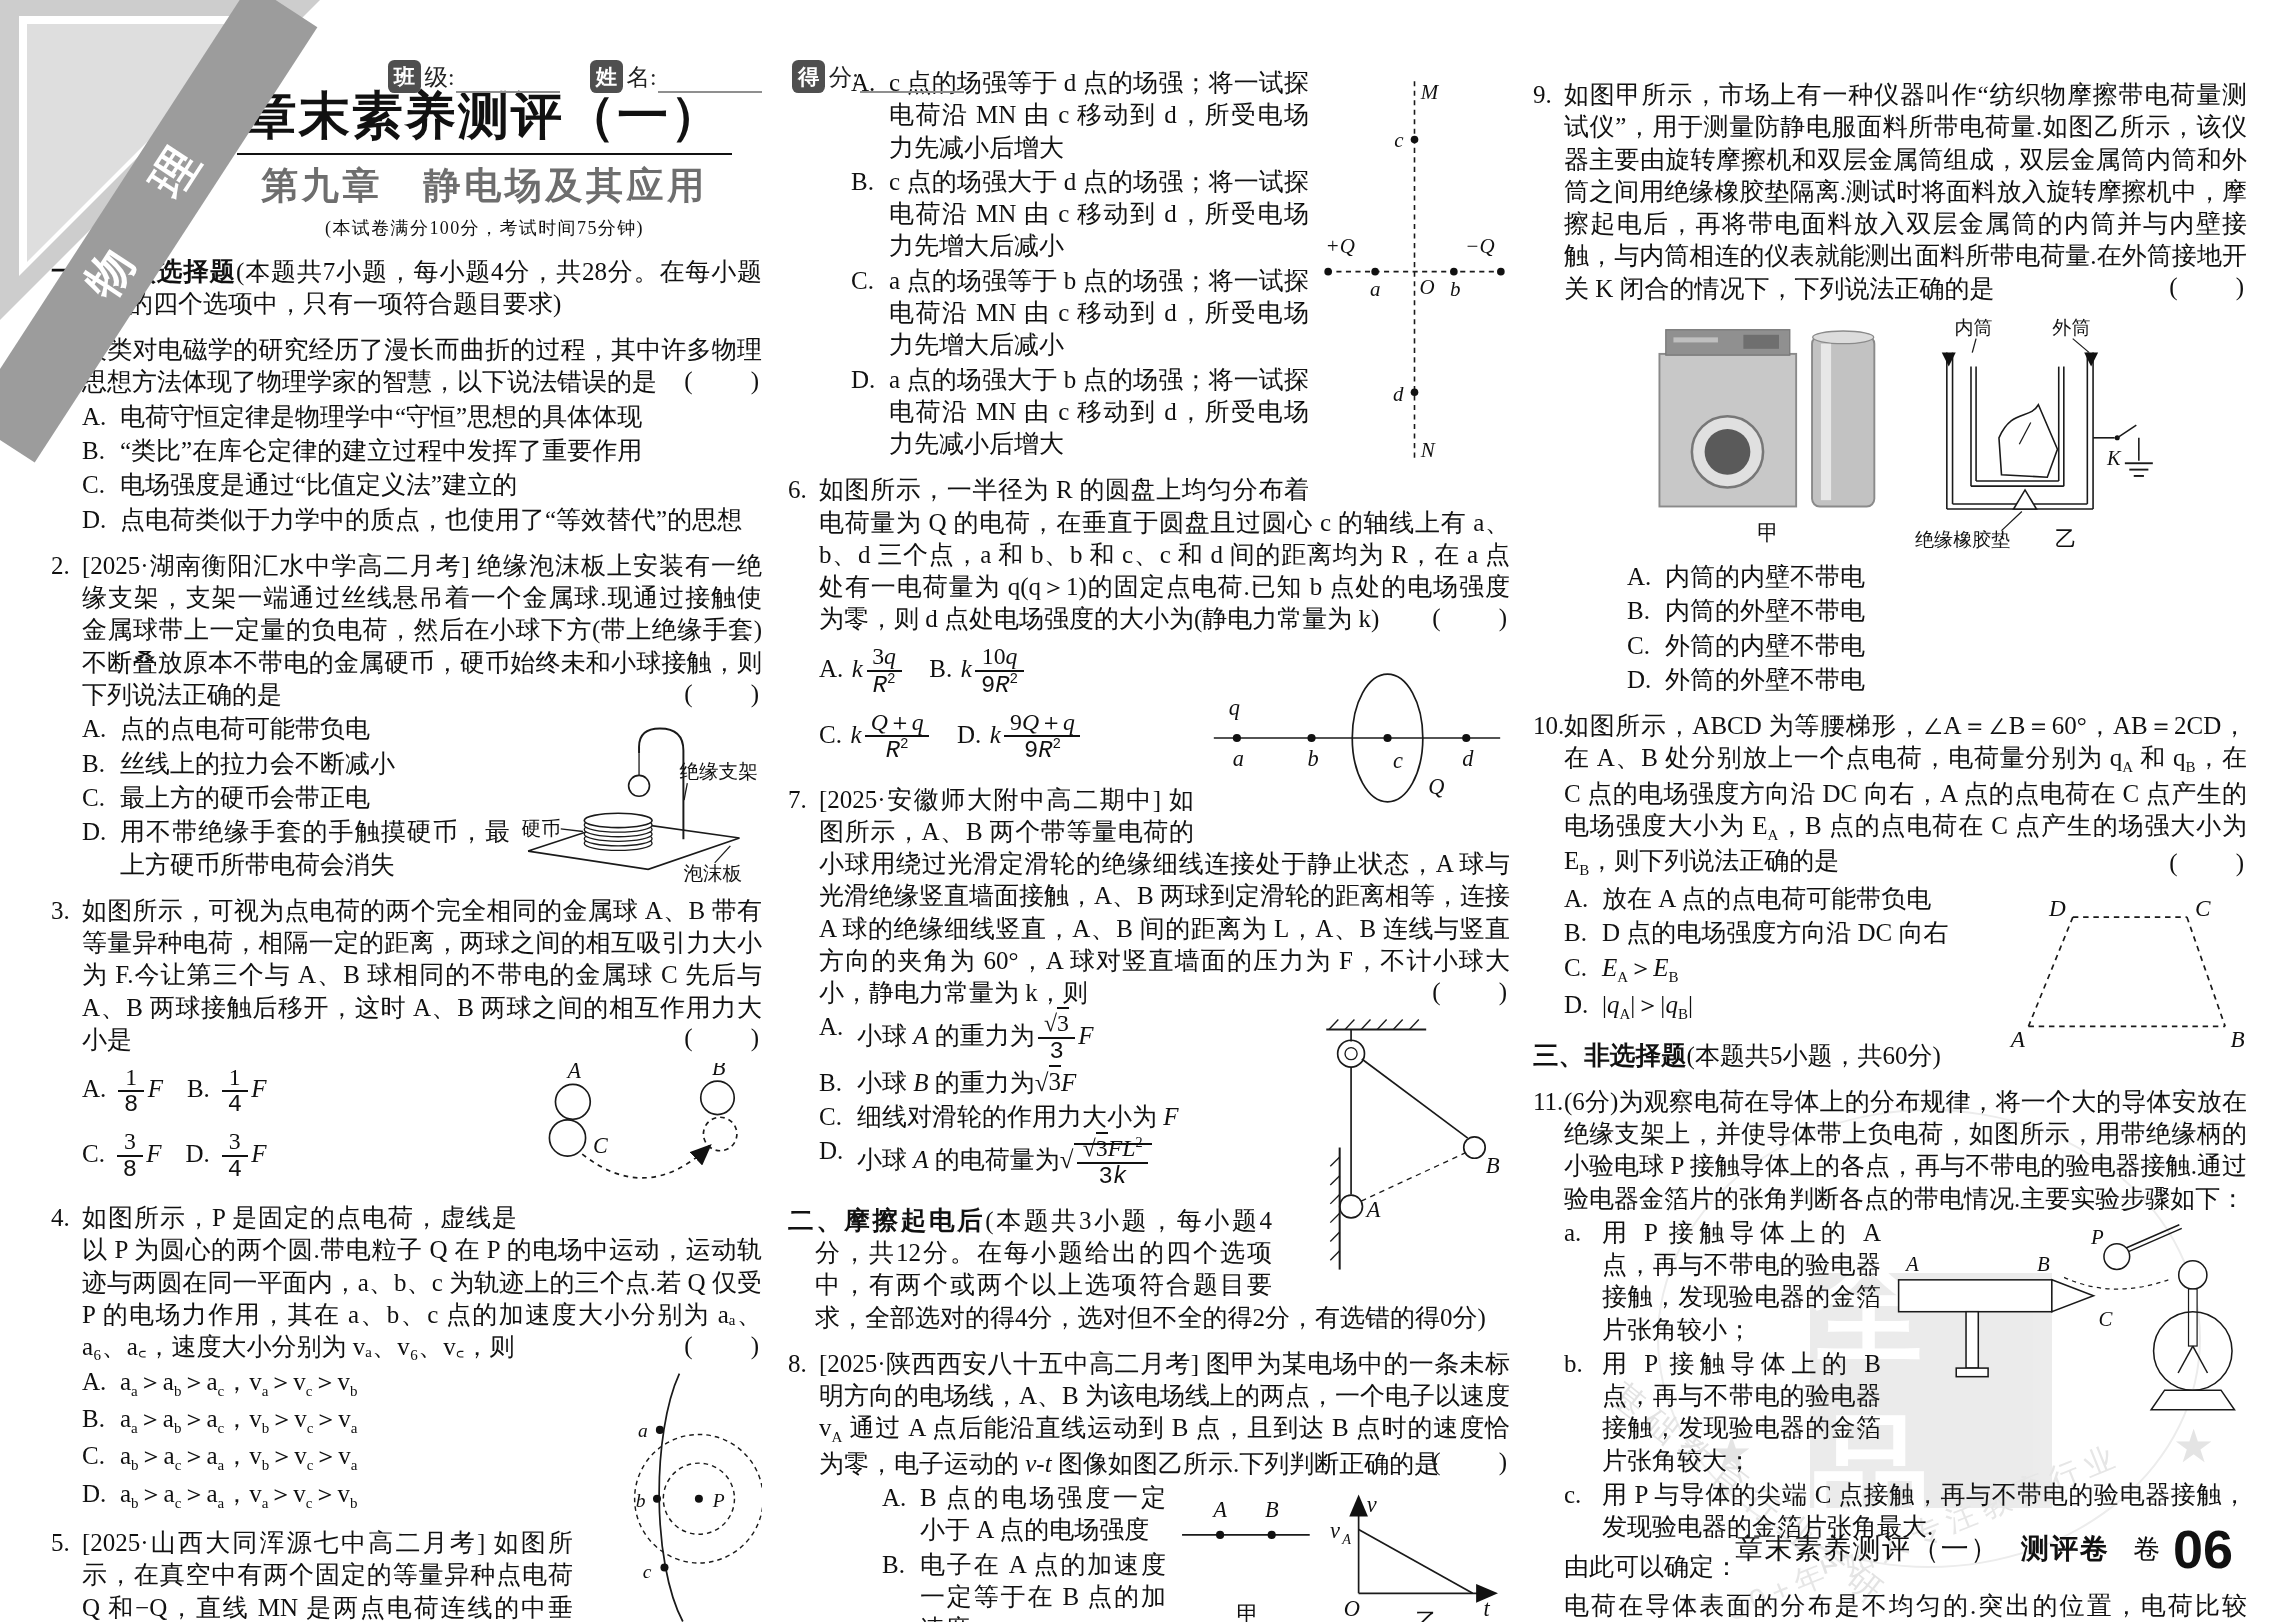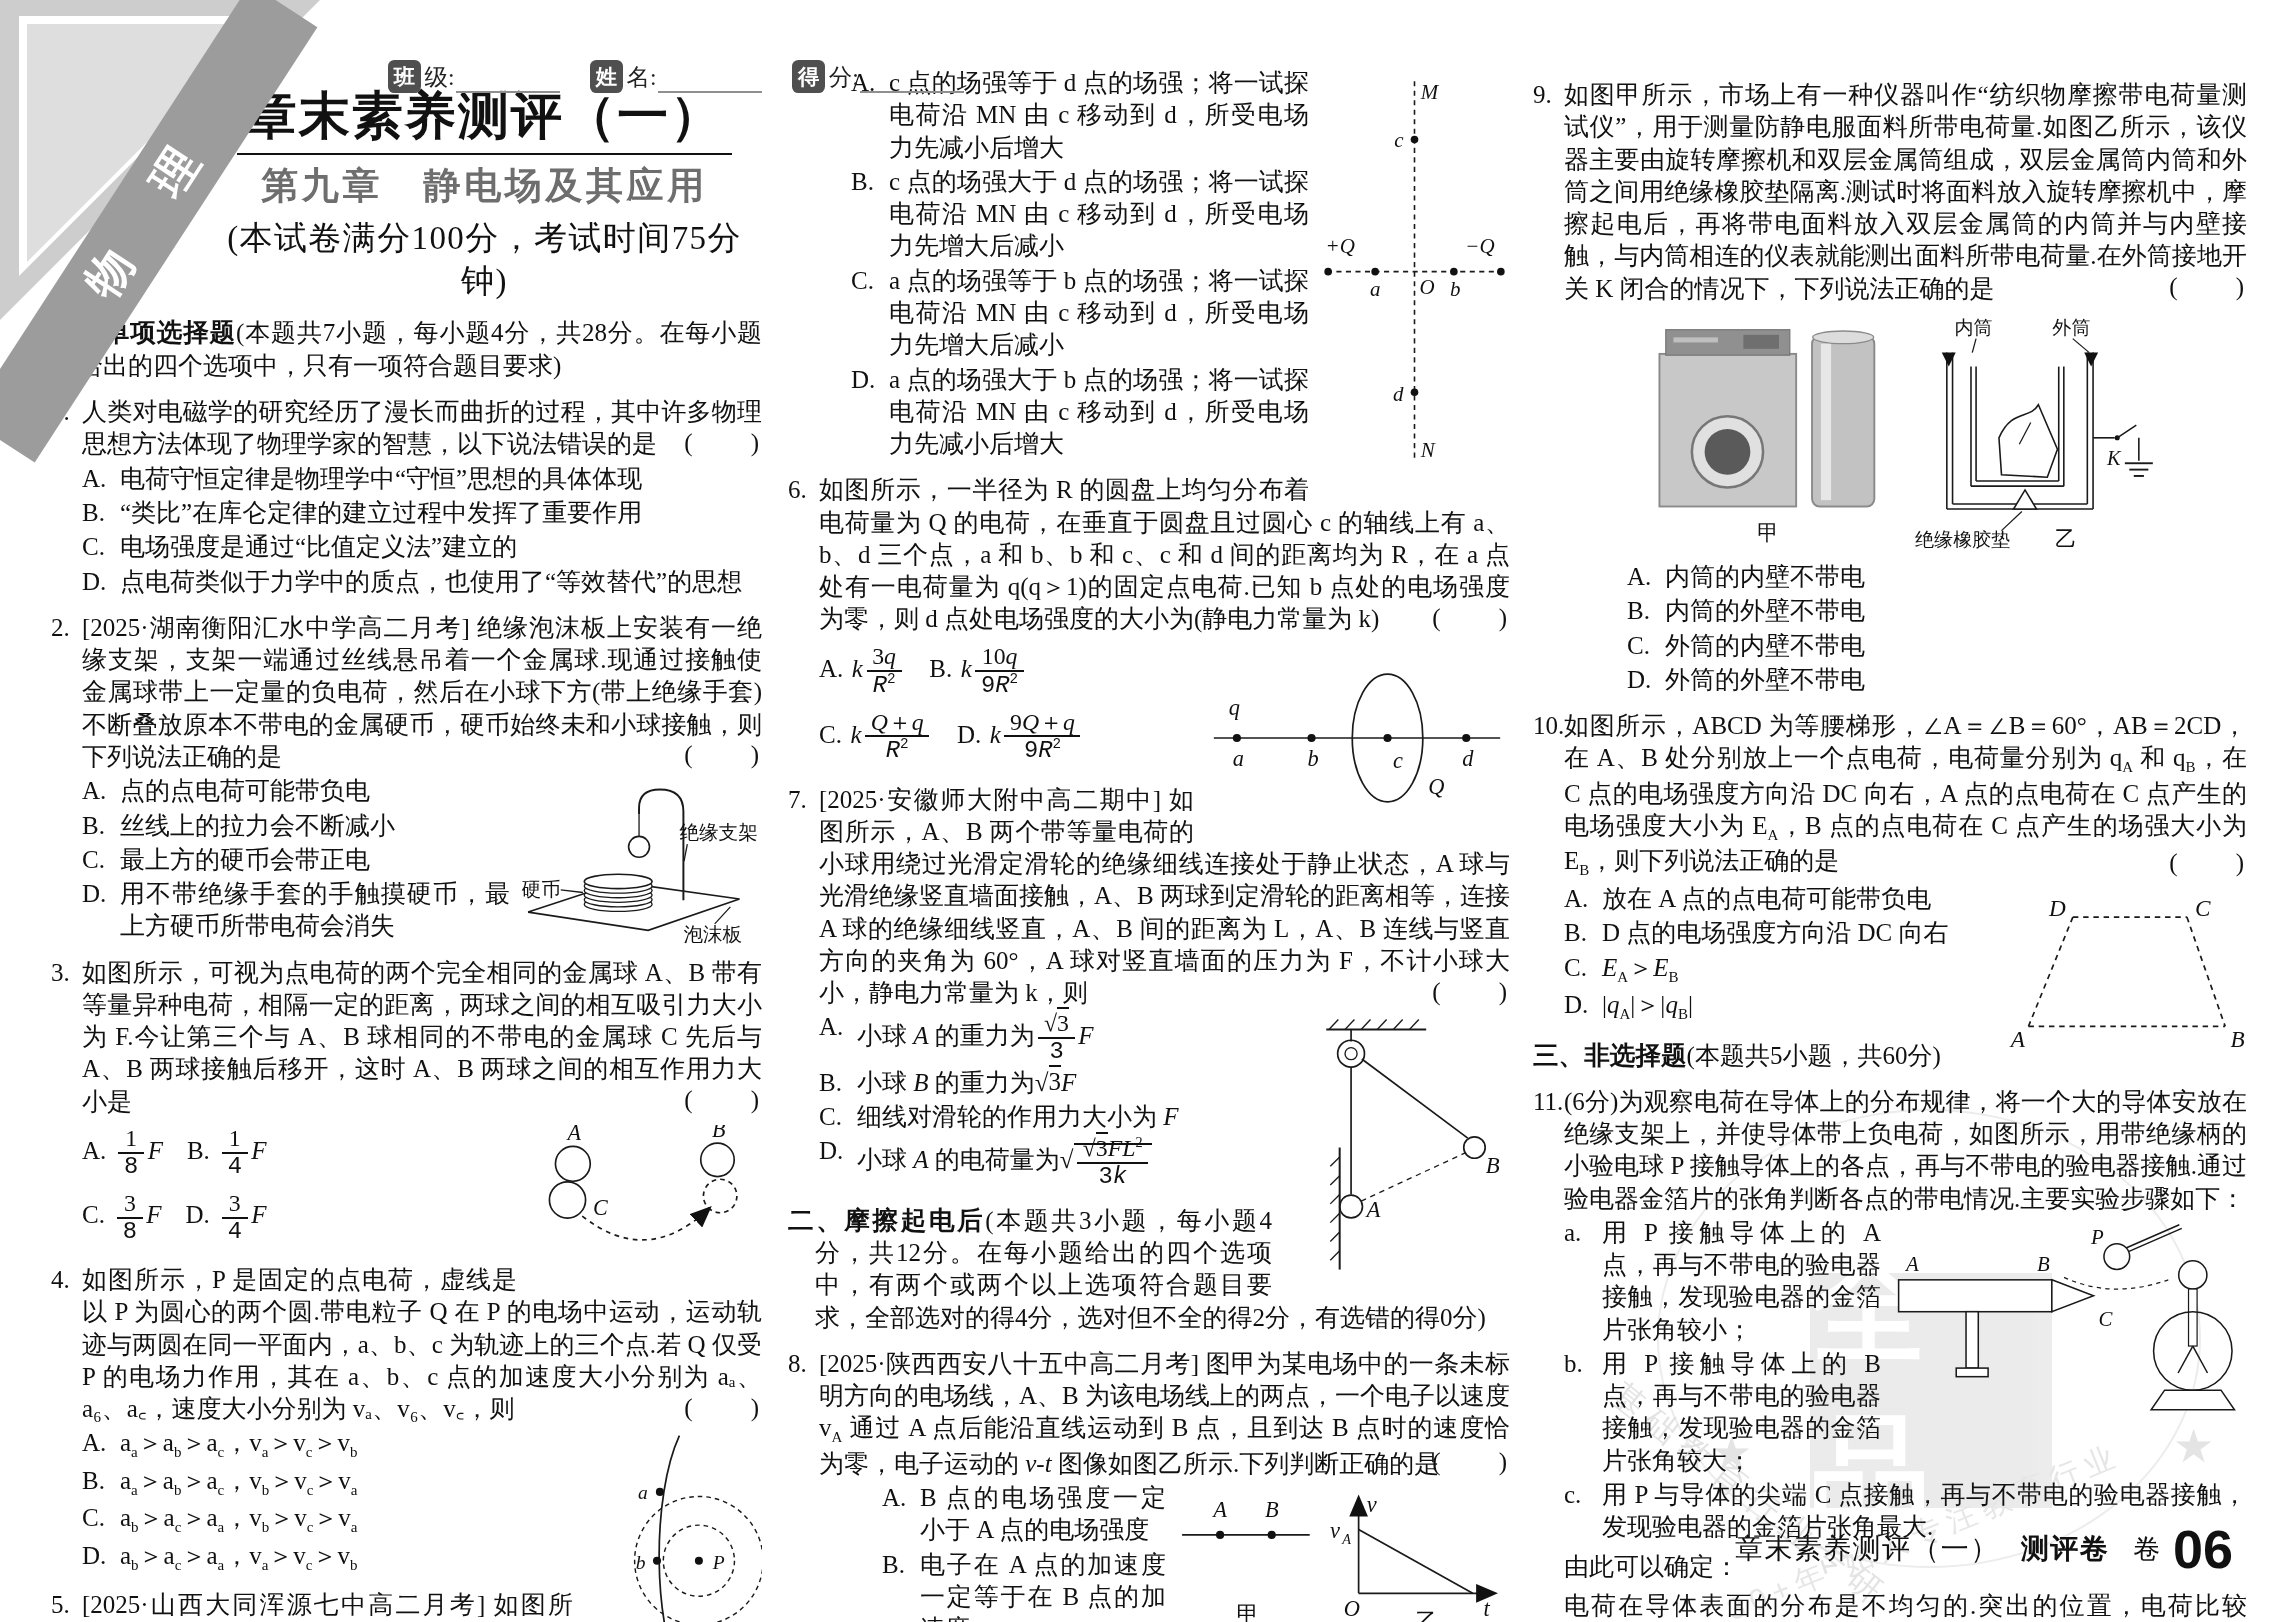--- a/index.html
+++ b/index.html
@@ -26,21 +26,21 @@
   .col{position:absolute;top:0;z-index:1;font-size:25px;line-height:1.29;text-align:justify;}
   #col1{left:51px;width:711px;}
   #col2{left:788px;top:65px;width:722px;}
   #col3{left:1533px;top:65px;width:714px;}
   
   .titlewrap{margin:88px 0 0 167px;width:533px;text-align:center;}
   .title{display:inline-block;font-family:"Liberation Sans",sans-serif;font-weight:bold;font-size:51px;
          letter-spacing:2.1px;padding:0 8.5px 8.5px;border-bottom:2.8px solid #111;line-height:1.1;}
   .chapter{margin-top:10px;font-family:"Liberation Sans",sans-serif;font-weight:bold;font-size:37px;
          color:#6e6e6e;letter-spacing:3.6px;line-height:1.15;}
-  .note{margin-top:10px;font-size:33px;letter-spacing:1.4px;}
+  .note{margin-top:10px;font-size:18px;letter-spacing:1.4px;}
   
   .sec{margin-top:14.2px;padding-left:27px;text-indent:-27px;}
   .sech{font-family:"Liberation Sans",sans-serif;font-weight:bold;font-size:25.6px;}
   .q{position:relative;padding-left:31px;margin-top:7.1px;}
   .qn{position:absolute;left:0;top:0;}
   .stem{position:relative;margin-top:14px;}
   .br{position:absolute;right:0;bottom:1.4px;letter-spacing:2.8px;white-space:nowrap;}
   .opts{margin-top:1.4px;}
   .opt{position:relative;padding-left:38px;margin-top:2.1px;}
   .ok{position:absolute;left:0;top:0;}

